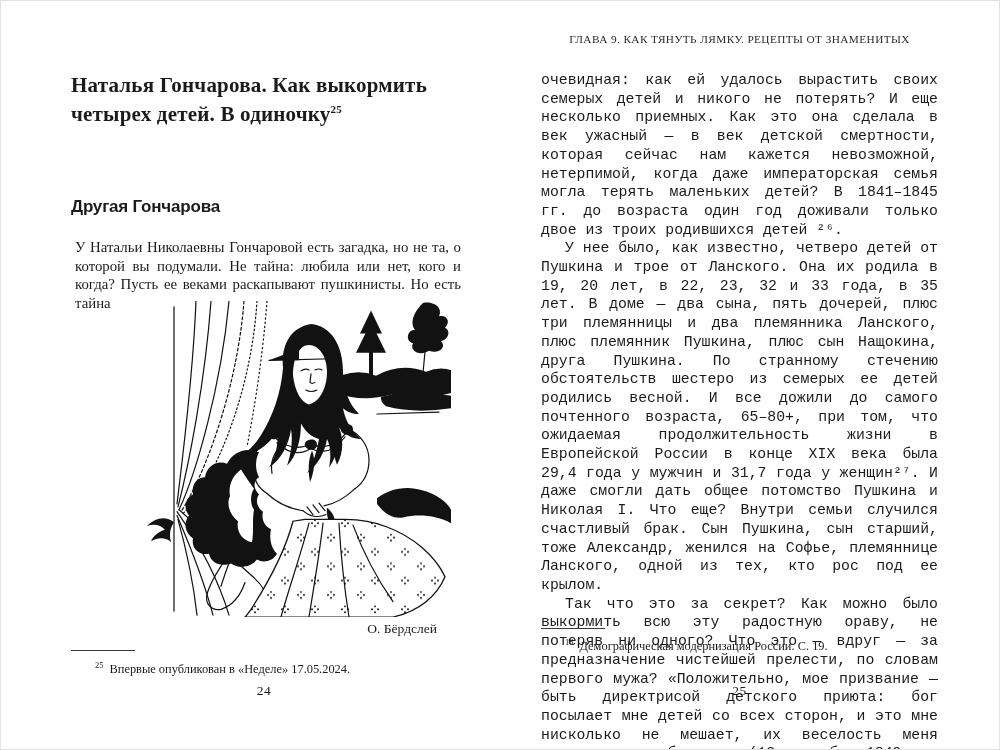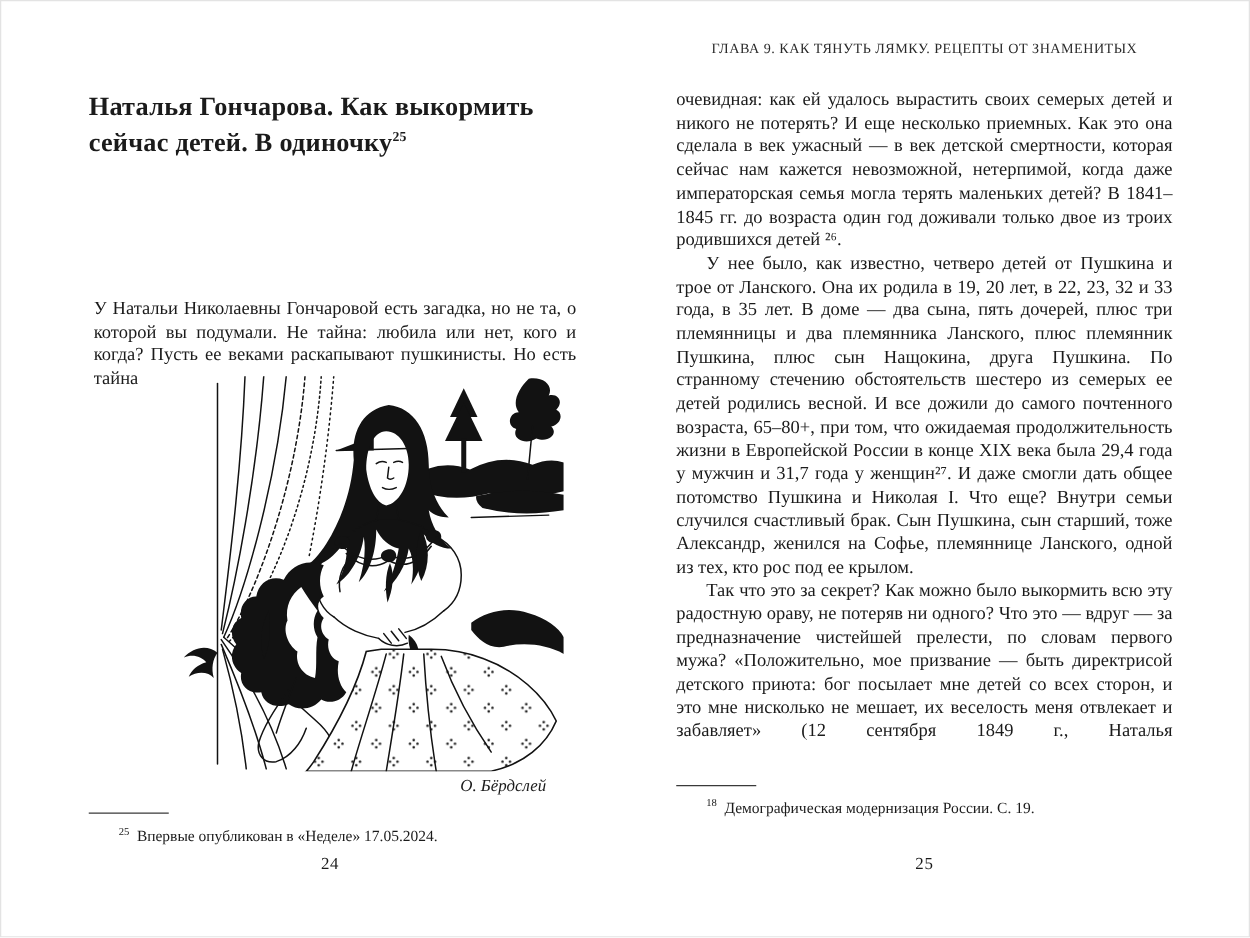--- a/index.html
+++ b/index.html
@@ -29,21 +29,21 @@
     font-weight:bold;font-size:17px;letter-spacing:-0.2px;
   }
   .body-par{
     font-size:14.8px;line-height:18.7px;
     text-align:justify;margin:4px;
   }
   .left-par{left:70px;top:233px;width:386px;text-align-last:justify;}
   .illustration{left:140px;top:300px;width:310px;height:316px;}
   .illu-caption{
     left:140px;top:620px;width:296px;
-    text-align:right;font-style:italic;font-size:13.5px;
+    text-align:right;font-size:13.5px;
   }
   .fn-rule{border-top:1px solid #3a3a3a;height:0;width:64px;}
   .fn-rule-left{left:70px;top:649px;}
   .fn-rule-right{left:540px;top:627px;}
   .footnote-block{font-size:12.4px;line-height:15.6px;text-align:justify;}
   .footnote-block p{margin:0;text-indent:24px;}
   .footnote-block sup{font-size:8.5px;margin-right:6px;}
   .fn-left{left:70px;top:657px;width:386px;}
   .fn-right{left:540px;top:634px;width:397px;}
   .page-number{
@@ -53,36 +53,37 @@
   .pn-right{left:540px;top:682px;width:397px;}
   
   .running-header{
     left:540px;top:32px;width:397px;
     text-align:center;
     font-size:11.3px;letter-spacing:.4px;
     color:#2a2a2a;
     white-space:nowrap;
   }
   .right-body{left:540px;top:70px;width:397px;}
-  .right-body p{margin:0;}
+  .right-body p{margin:0;font-family:Liberation Mono, monospace;}
   .right-body p.indent{text-indent:24px;}
   .right-body p.cont-next{text-align-last:justify;}
   svg .ln{fill:none;stroke:#121212;stroke-width:1.2;stroke-linecap:round;}
   svg .fill{fill:#121212;stroke:none;}
 </style>
 </head>
 <body>
 
 <div id="spread">
 
   <div class="abs chapter-title">
     <span>Наталья Гончарова. Как выкормить</span><br>
-    <span>сейчас детей. В одиночку</span><sup>25</sup>
-  </div>
-
+    <span>четырех детей. В одиночку</span><sup>25</sup>
+  </div>
+
+  <div class="abs subheading">Другая Гончарова</div>
 
   <p class="abs body-par left-par">У Натальи Николаевны Гончаровой есть загадка, но не та, о которой вы подумали. Не тайна: любила или нет, кого и когда? Пусть ее веками раскапывают пушкинисты. Но есть тайна</p>
 
   <svg class="abs illustration" viewBox="0 0 310 330" preserveAspectRatio="none" xmlns="http://www.w3.org/2000/svg">
     <defs>
       <pattern id="flw" width="30" height="30" patternUnits="userSpaceOnUse">
         <rect width="30" height="30" fill="#ffffff"></rect>
         <g fill="#141414">
           <circle cx="7" cy="7" r="1"></circle>
             <circle cx="10" cy="4" r="1"></circle>

